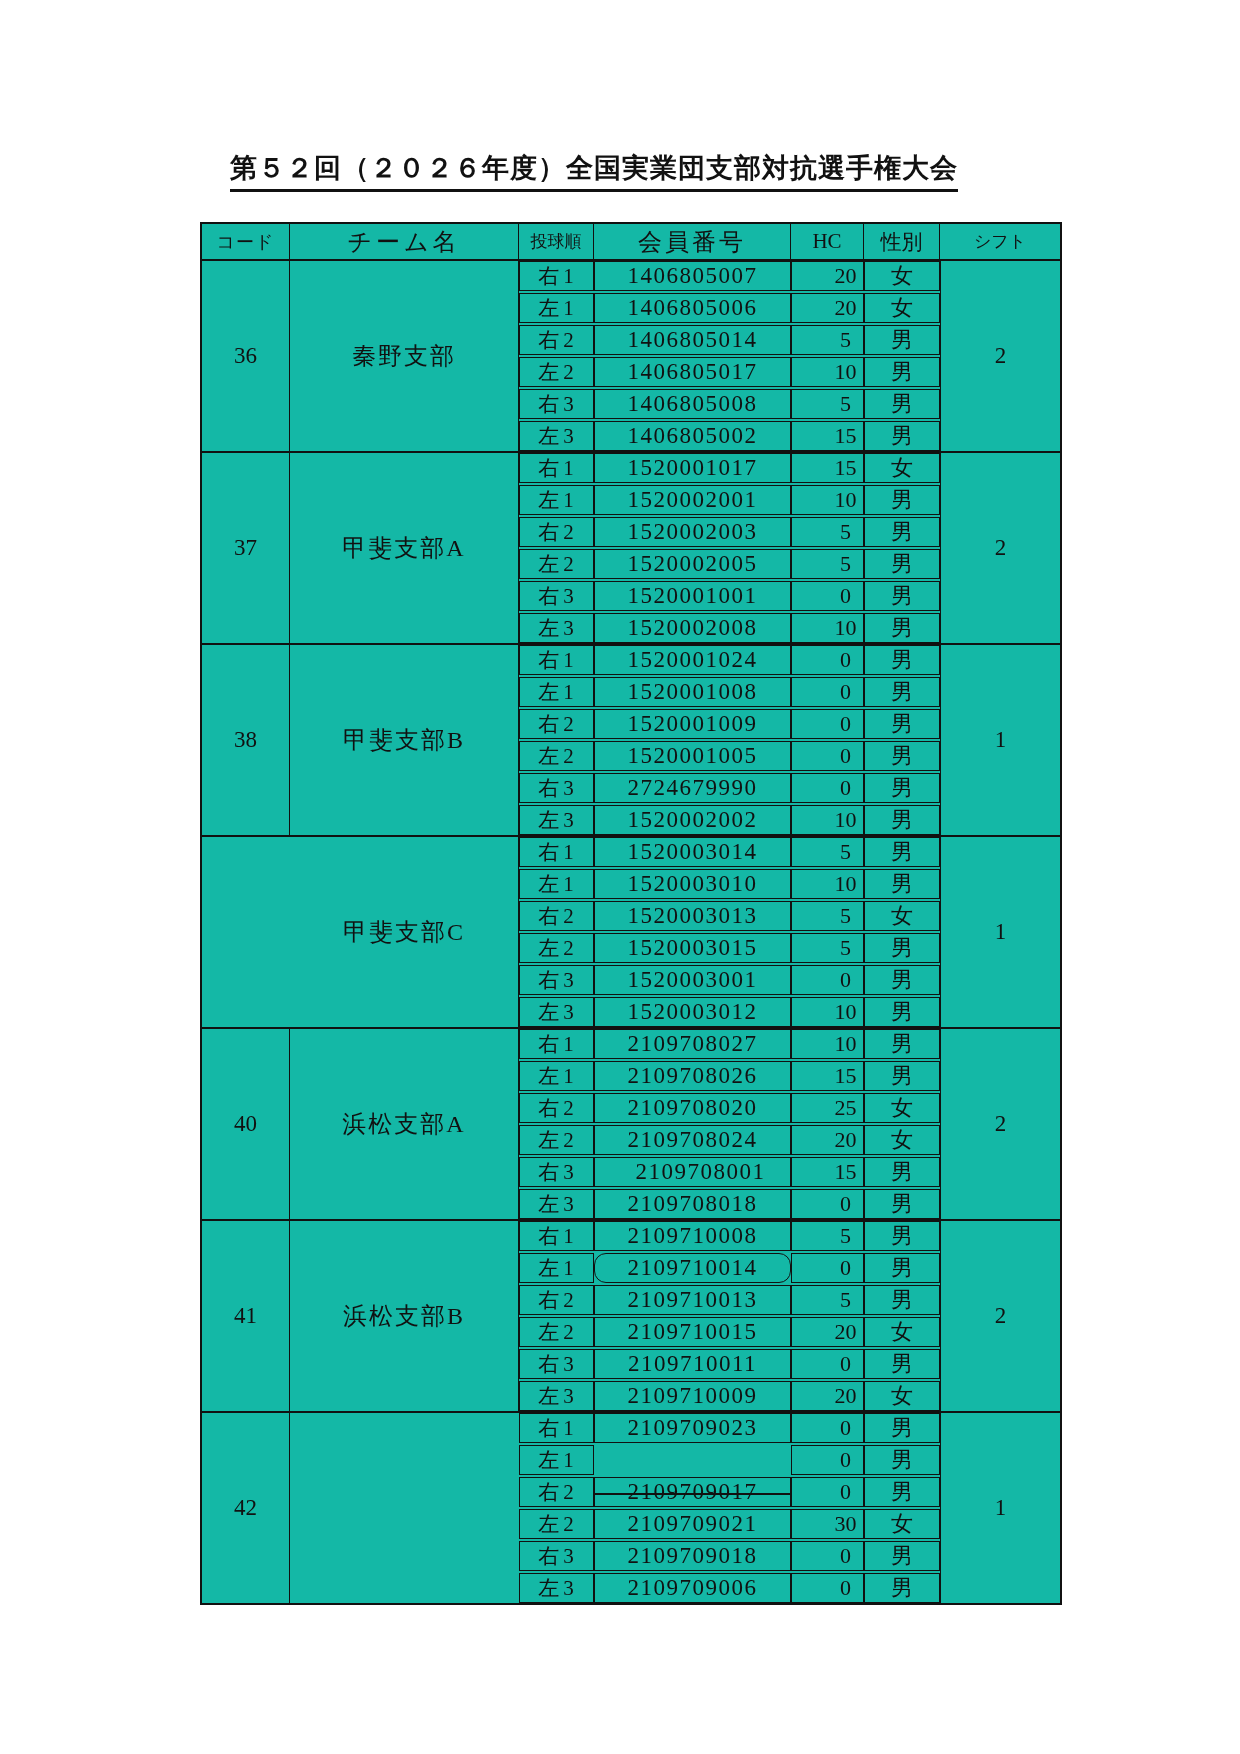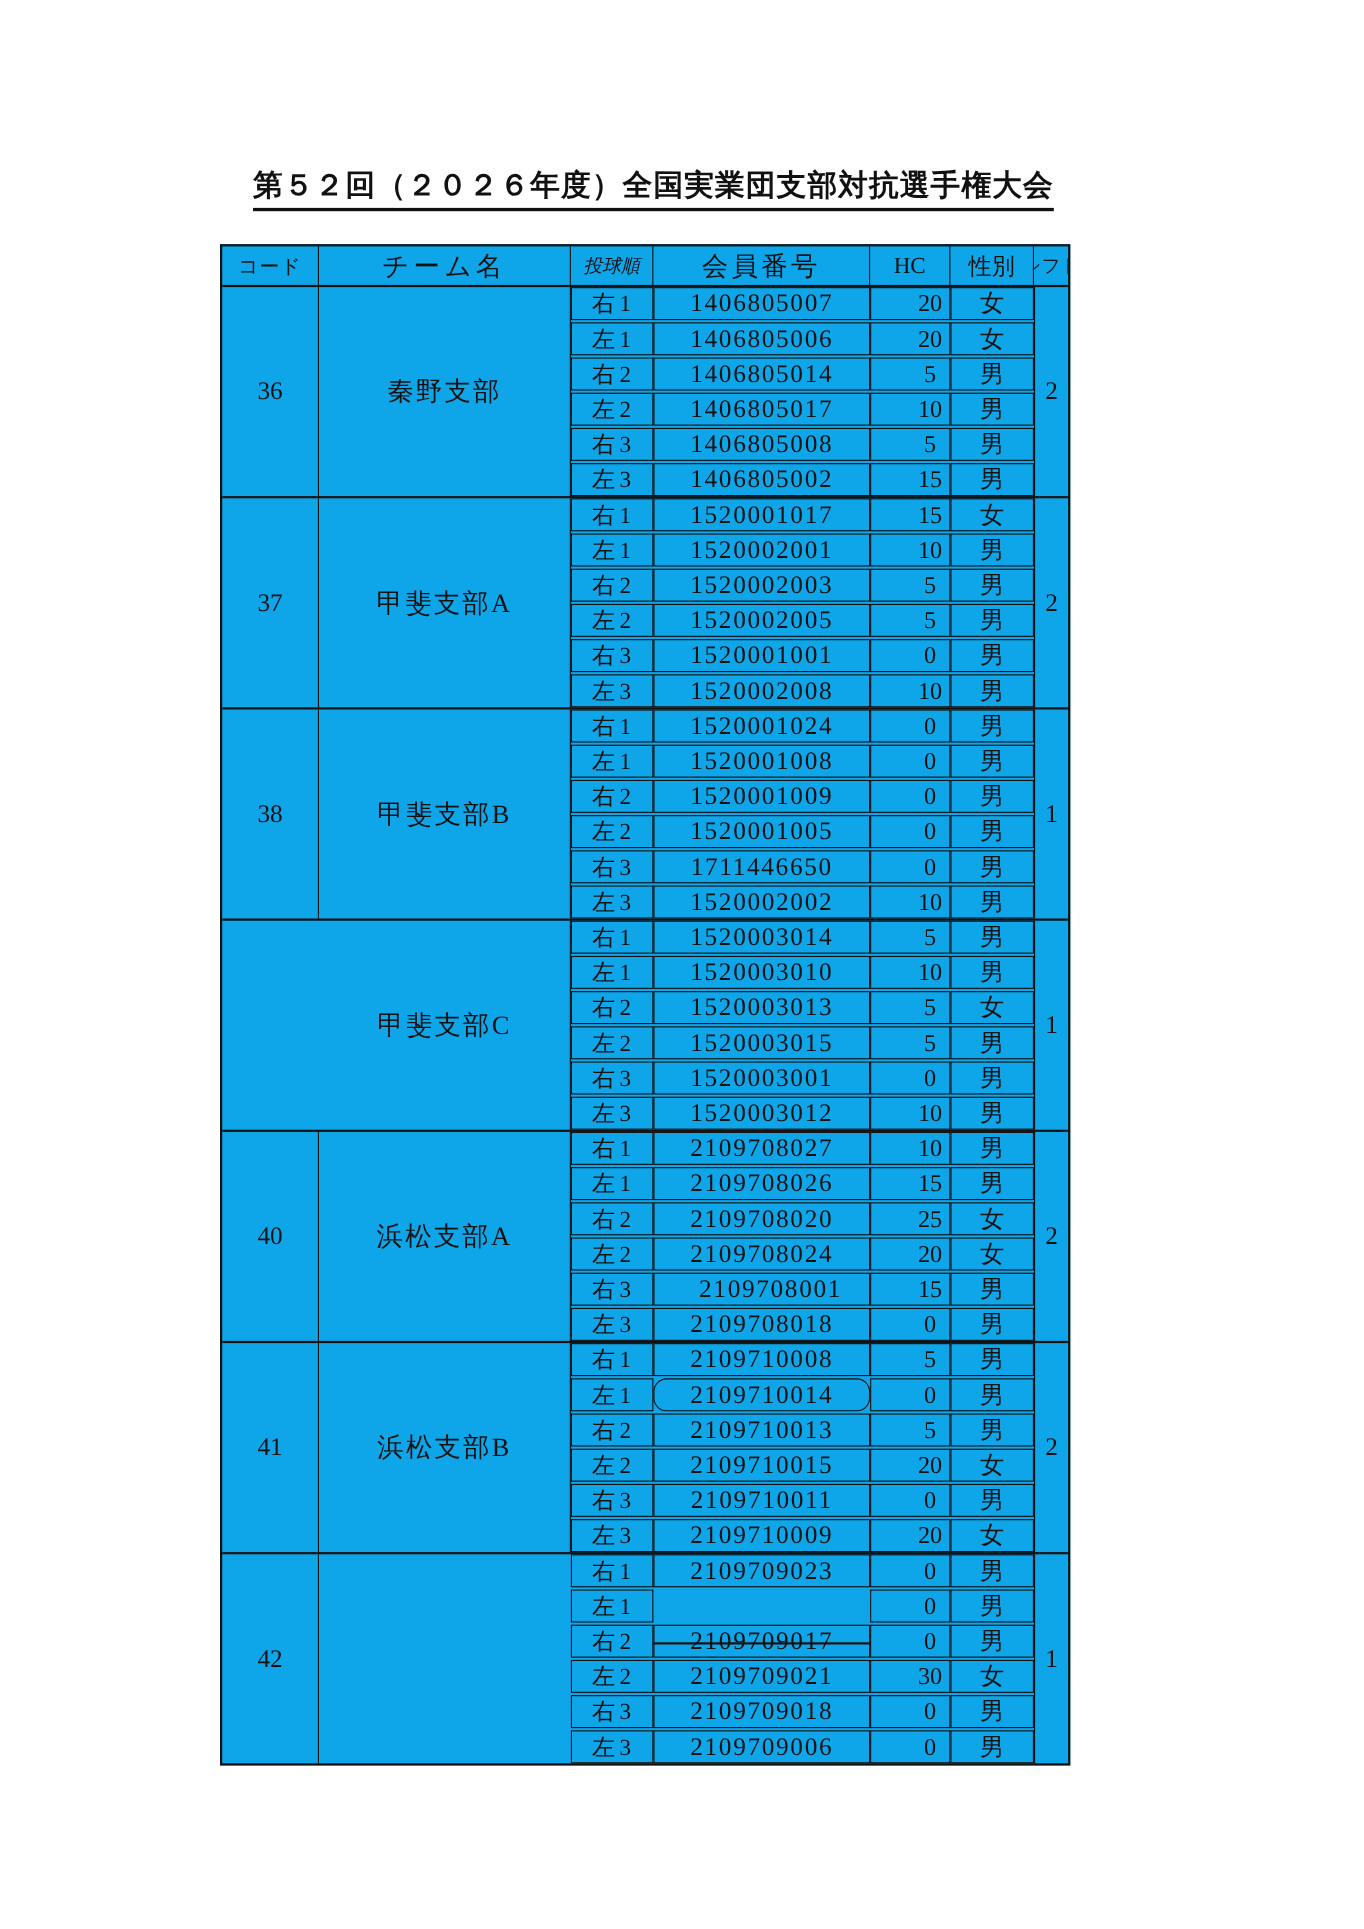--- a/index.html
+++ b/index.html
@@ -22,41 +22,41 @@
     font-size:27px;
     font-weight:bold;
     letter-spacing:1px;
     padding-bottom:3px;
     border-bottom:3px solid var(--ink);
     white-space:nowrap;
   }
 
   .btable{
     margin:30px 0 0 200px;
-    width:773px;
+    width:862px;
     border:2px solid var(--ink);
-    background:#0ea5e9;
+    background:#14b8a6;
   }
 
   .header-row{
     display:grid;
     grid-template-columns:var(--cols);
     height:37px;
     border-bottom:2px solid var(--ink);
   }
   .hcell{
     display:flex; align-items:center; justify-content:center;
     border-right:1.5px solid var(--ink);
     white-space:nowrap;
     overflow:hidden;
   }
   .hcell:last-child{ border-right:none; }
   .h-code  { font-size:18px; letter-spacing:1px; }
   .h-team  { font-size:24px; letter-spacing:4px; }
-  .h-order { font-size:17px;font-style:italic; }
+  .h-order { font-size:17px; }
   .h-member{ font-size:24px; letter-spacing:3px; }
   .h-hc    { font-size:21px; }
   .h-gender{ font-size:21px; }
   .h-shift { font-size:17px; }
 
   .team-block{
     display:grid;
     grid-template-columns:var(--cols);
     grid-template-rows:repeat(6, 30px);
     row-gap:2px;
@@ -190,21 +190,21 @@
           <div class="pcell p-gender" style="grid-area: 2 / 6;">男</div>
           <div class="pcell p-order" style="grid-area: 3 / 3;">右2</div>
           <div class="pcell p-member" style="grid-area: 3 / 4;">1520001009</div>
           <div class="pcell p-hc" style="grid-area: 3 / 5;">0</div>
           <div class="pcell p-gender" style="grid-area: 3 / 6;">男</div>
           <div class="pcell p-order" style="grid-area: 4 / 3;">左2</div>
           <div class="pcell p-member" style="grid-area: 4 / 4;">1520001005</div>
           <div class="pcell p-hc" style="grid-area: 4 / 5;">0</div>
           <div class="pcell p-gender" style="grid-area: 4 / 6;">男</div>
           <div class="pcell p-order" style="grid-area: 5 / 3;">右3</div>
-          <div class="pcell p-member" style="grid-area: 5 / 4;">1711446650</div>
+          <div class="pcell p-member" style="grid-area: 5 / 4;">2724679990</div>
           <div class="pcell p-hc" style="grid-area: 5 / 5;">0</div>
           <div class="pcell p-gender" style="grid-area: 5 / 6;">男</div>
           <div class="pcell p-order" style="grid-area: 6 / 3;">左3</div>
           <div class="pcell p-member" style="grid-area: 6 / 4;">1520002002</div>
           <div class="pcell p-hc" style="grid-area: 6 / 5;">10</div>
           <div class="pcell p-gender" style="grid-area: 6 / 6;">男</div>
         </div>
 
   <div class="team-block">
     <div class="span-cell col-team">甲斐支部C</div>

